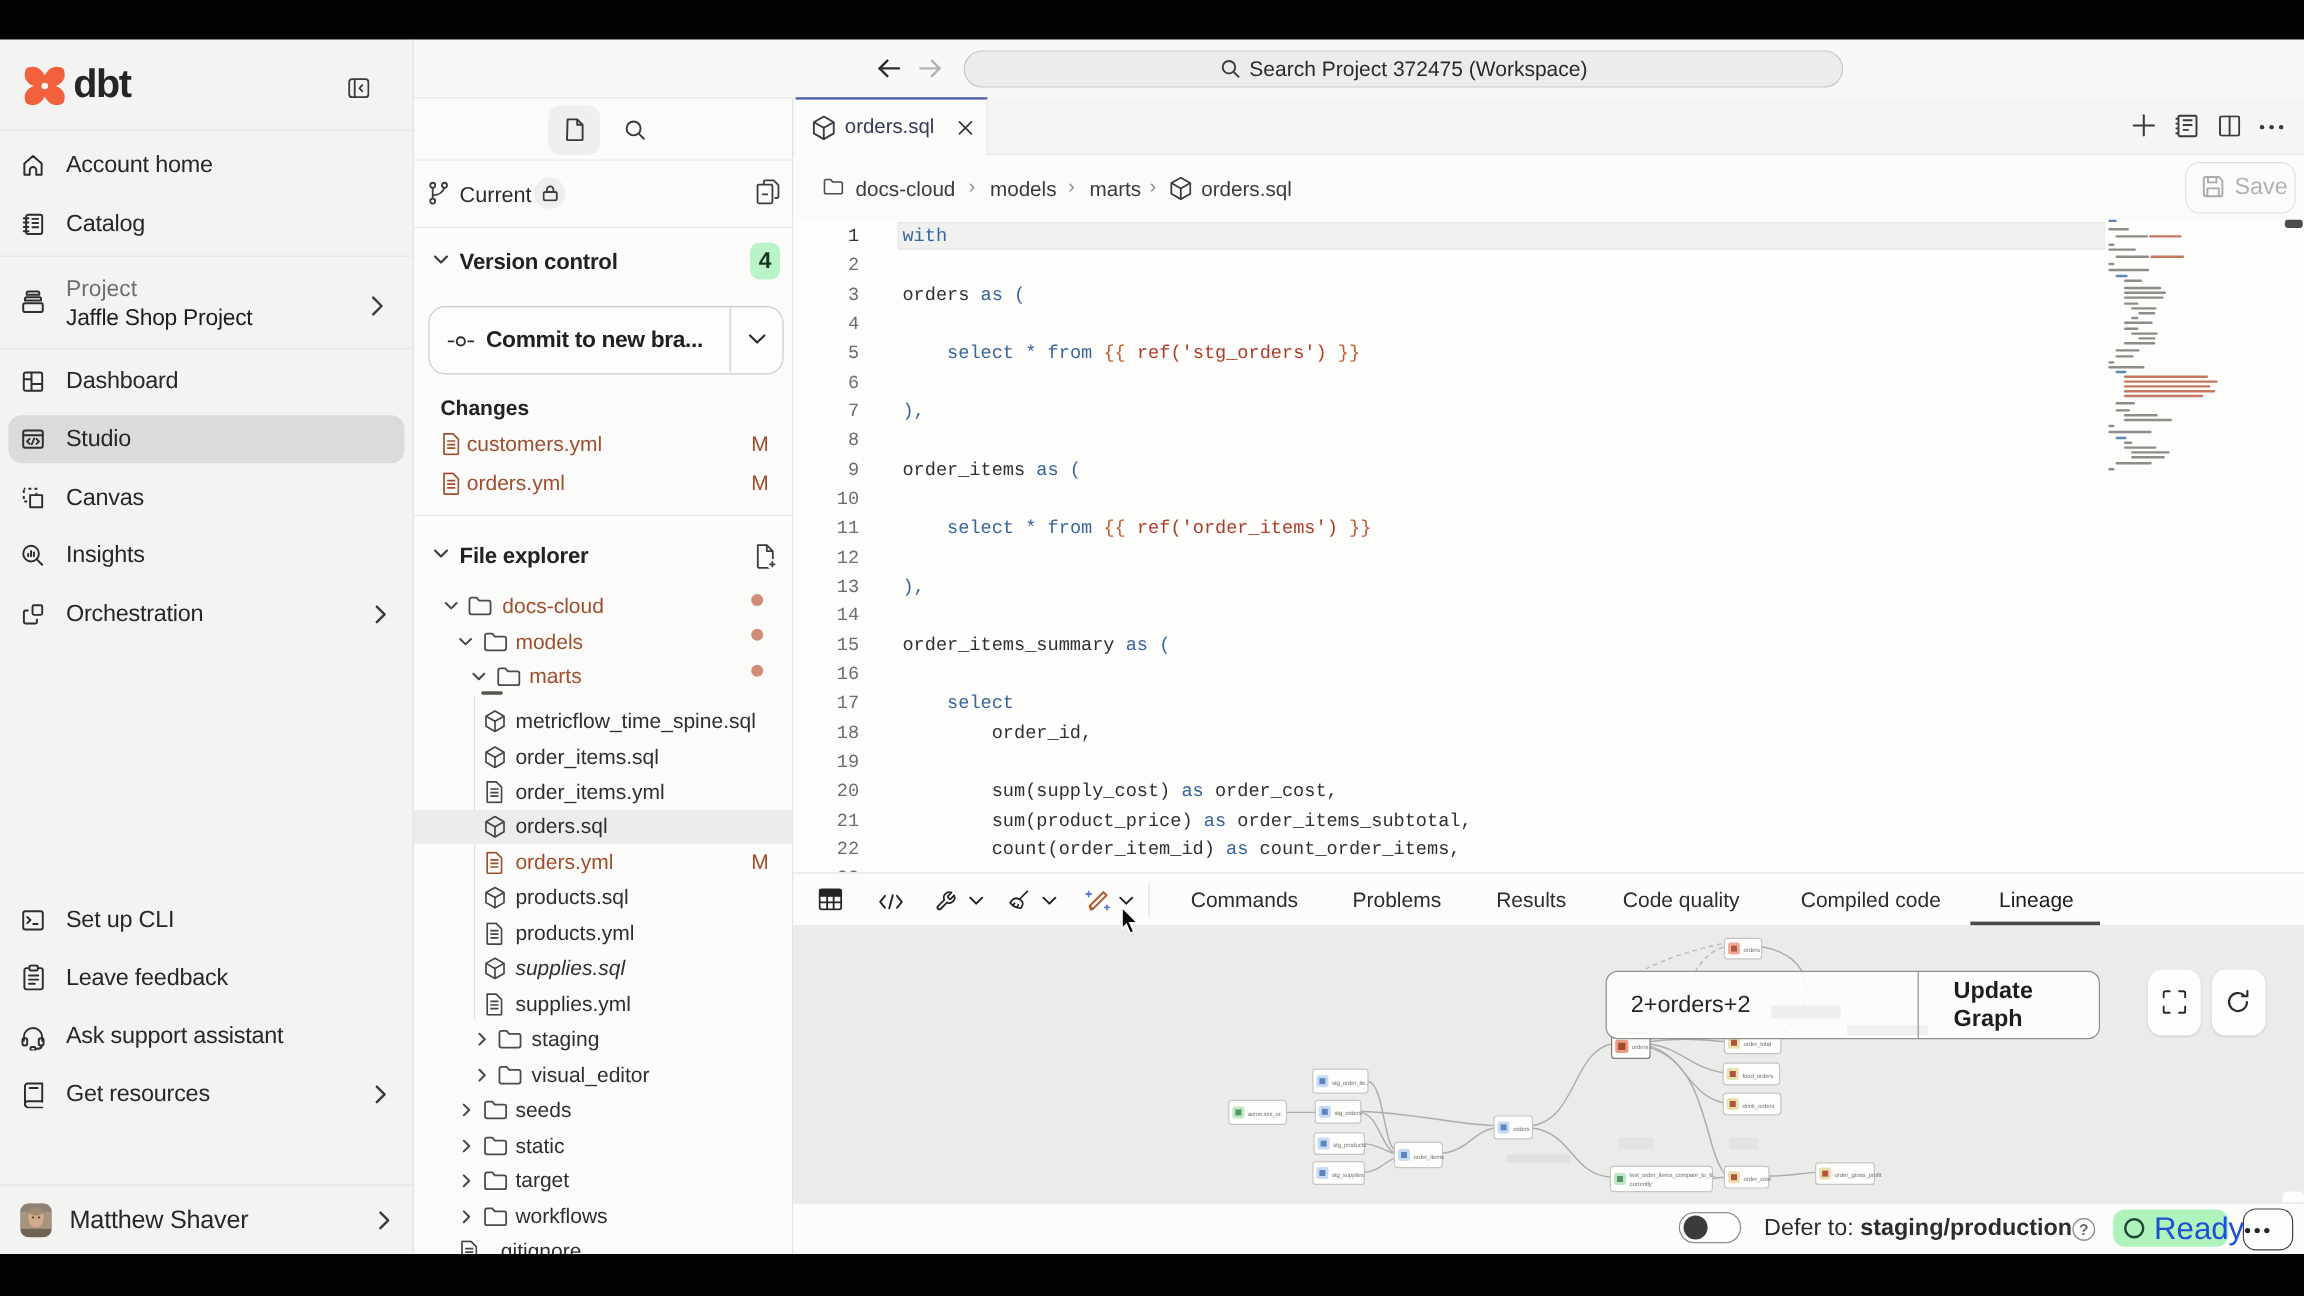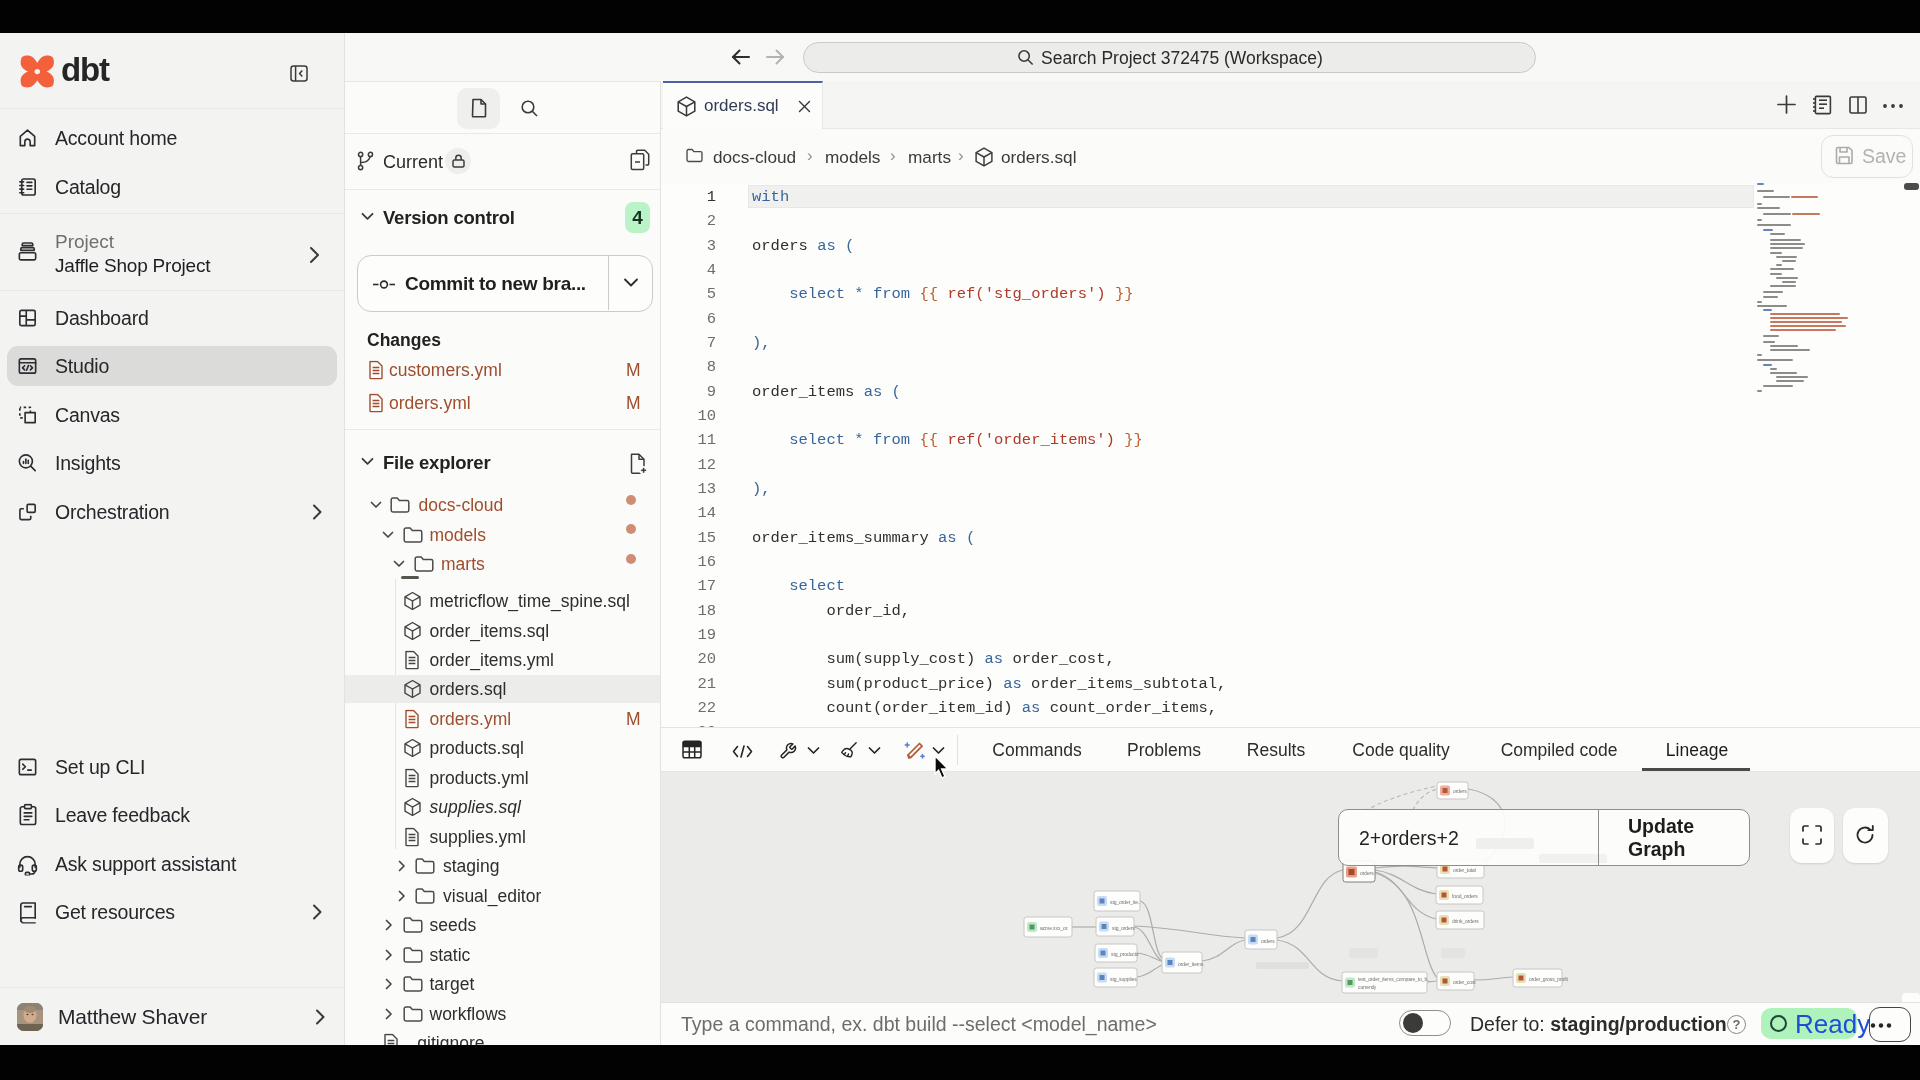--- a/index.html
+++ b/index.html
@@ -894,21 +894,20 @@
   </div>
   <div class="abs" style="left:1182px;top:36px;width:45px;height:55px;background:#fdfdfc;border-radius:12px;box-shadow:0 1px 2px rgba(0,0,0,0.12);">
     <svg class="abs" style="left:11px;top:16px;" width="22" height="22" viewBox="0 0 22 22" fill="none" stroke="#2a2a29" stroke-width="1.8" stroke-linecap="round">
       <path d="M18.5 11 a7.5 7.5 0 1 1 -2.2 -5.3"></path>
           <path d="M18.8 1.8 V6.2 H14.4" stroke-linejoin="round"></path>
         </svg>
   </div>
   <div class="abs" style="left:1241px;top:221px;width:18px;height:11px;background:#fdfdfc;border-radius:4px;"></div>
 </div>
 <div id="cmdbar">
-  <div class="abs" style="left:20px;top:50%;transform:translateY(-50%);font-size:19.5px;color:#6d6d6b;">Type a command, ex. dbt build --select &lt;model_name&gt;</div>
   <div class="abs" style="left:738px;top:7px;width:52px;height:26px;background:#fdfdfc;border:1.5px solid #8e8e8c;border-radius:14px;">
     <div class="abs" style="left:2.5px;top:1.5px;width:20px;height:20px;border-radius:50%;background:#3b3b39;"></div>
   </div>
   <div class="abs" style="left:809px;top:50%;transform:translateY(-50%);font-size:19.5px;color:#2c2c2b;white-space:nowrap;">Defer to: <b>staging/production</b></div>
   <div class="abs" style="left:1066px;top:12px;width:19px;height:19px;border:1.5px solid #8a8a88;border-radius:50%;text-align:center;line-height:17px;font-size:13px;color:#6a6a68;font-weight:bold;">?</div>
   <div class="abs" style="left:1100px;top:5px;width:96px;height:31px;background:#aff2bc;border-radius:10px;">
     <div class="abs" style="left:9px;top:7px;width:17px;height:17px;border:2.2px solid #1d4733;border-radius:50%;"></div>
     <div class="abs" style="left:34px;top:50%;transform:translateY(-50%);font-size:26px;font-weight:500;color:#1d4ed8;">Ready</div>
   </div>
   <div class="abs" style="left:1208px;top:4px;width:42px;height:35px;background:#fdfdfc;border:1.5px solid #454543;border-radius:11px;text-align:center;">

